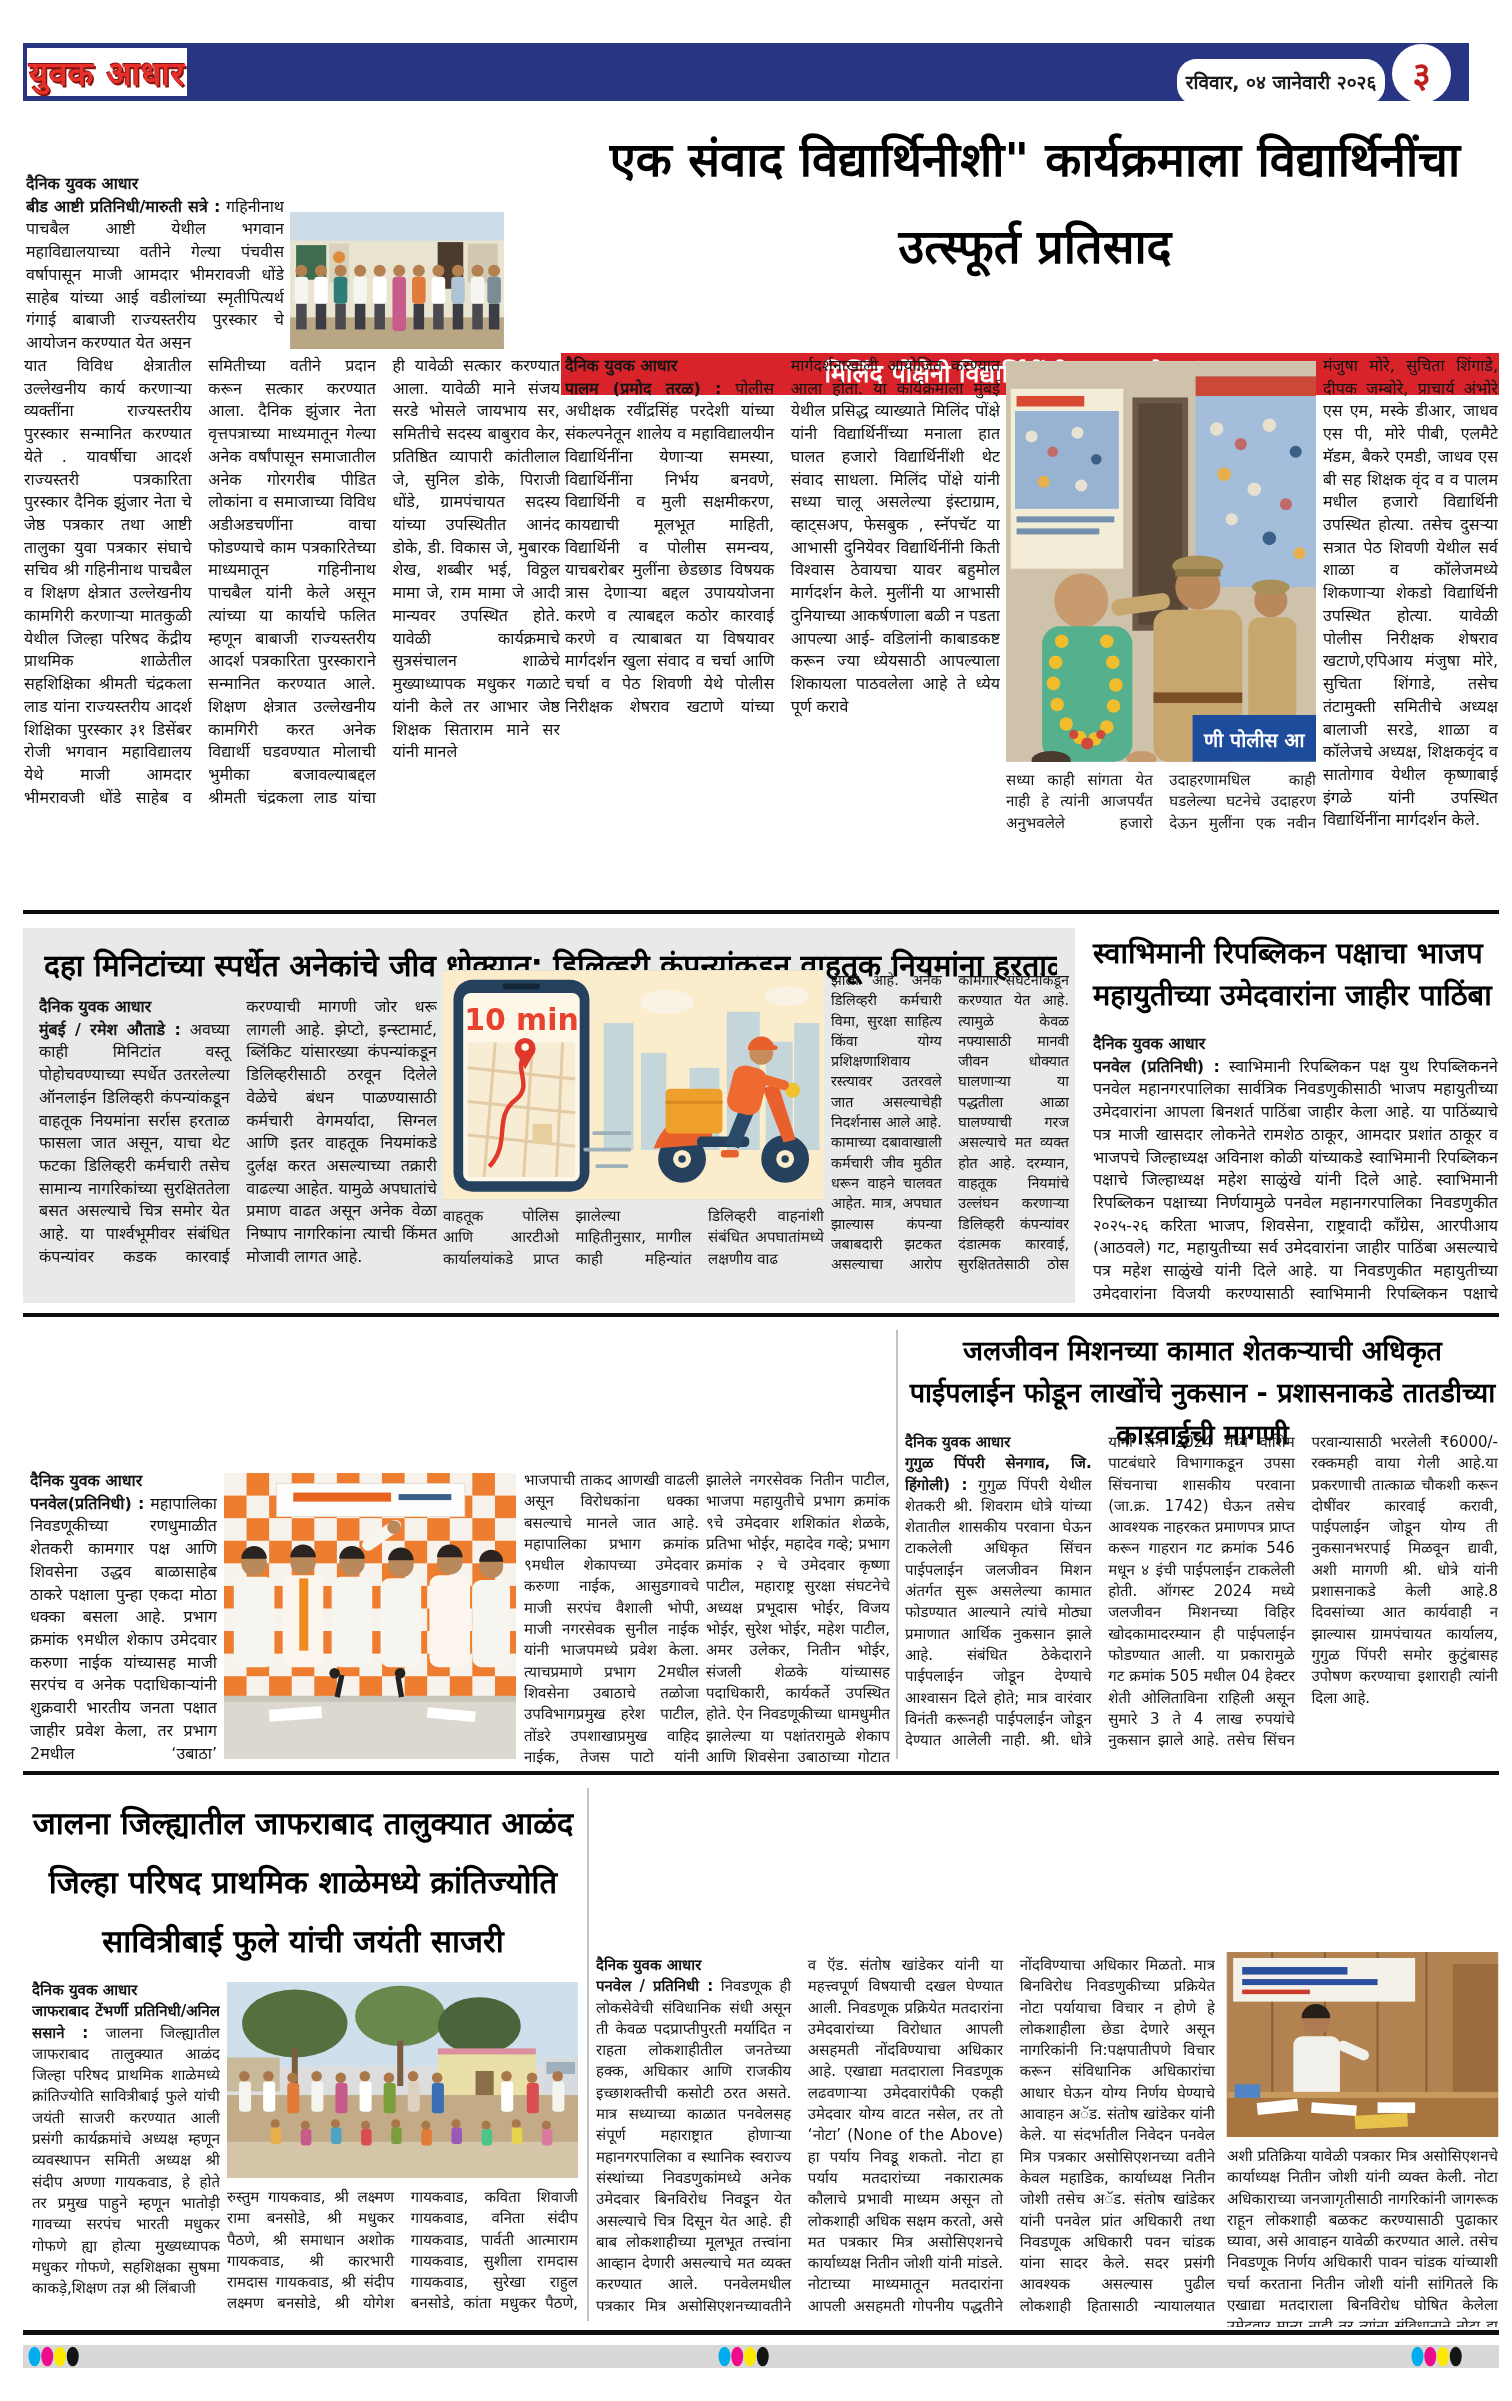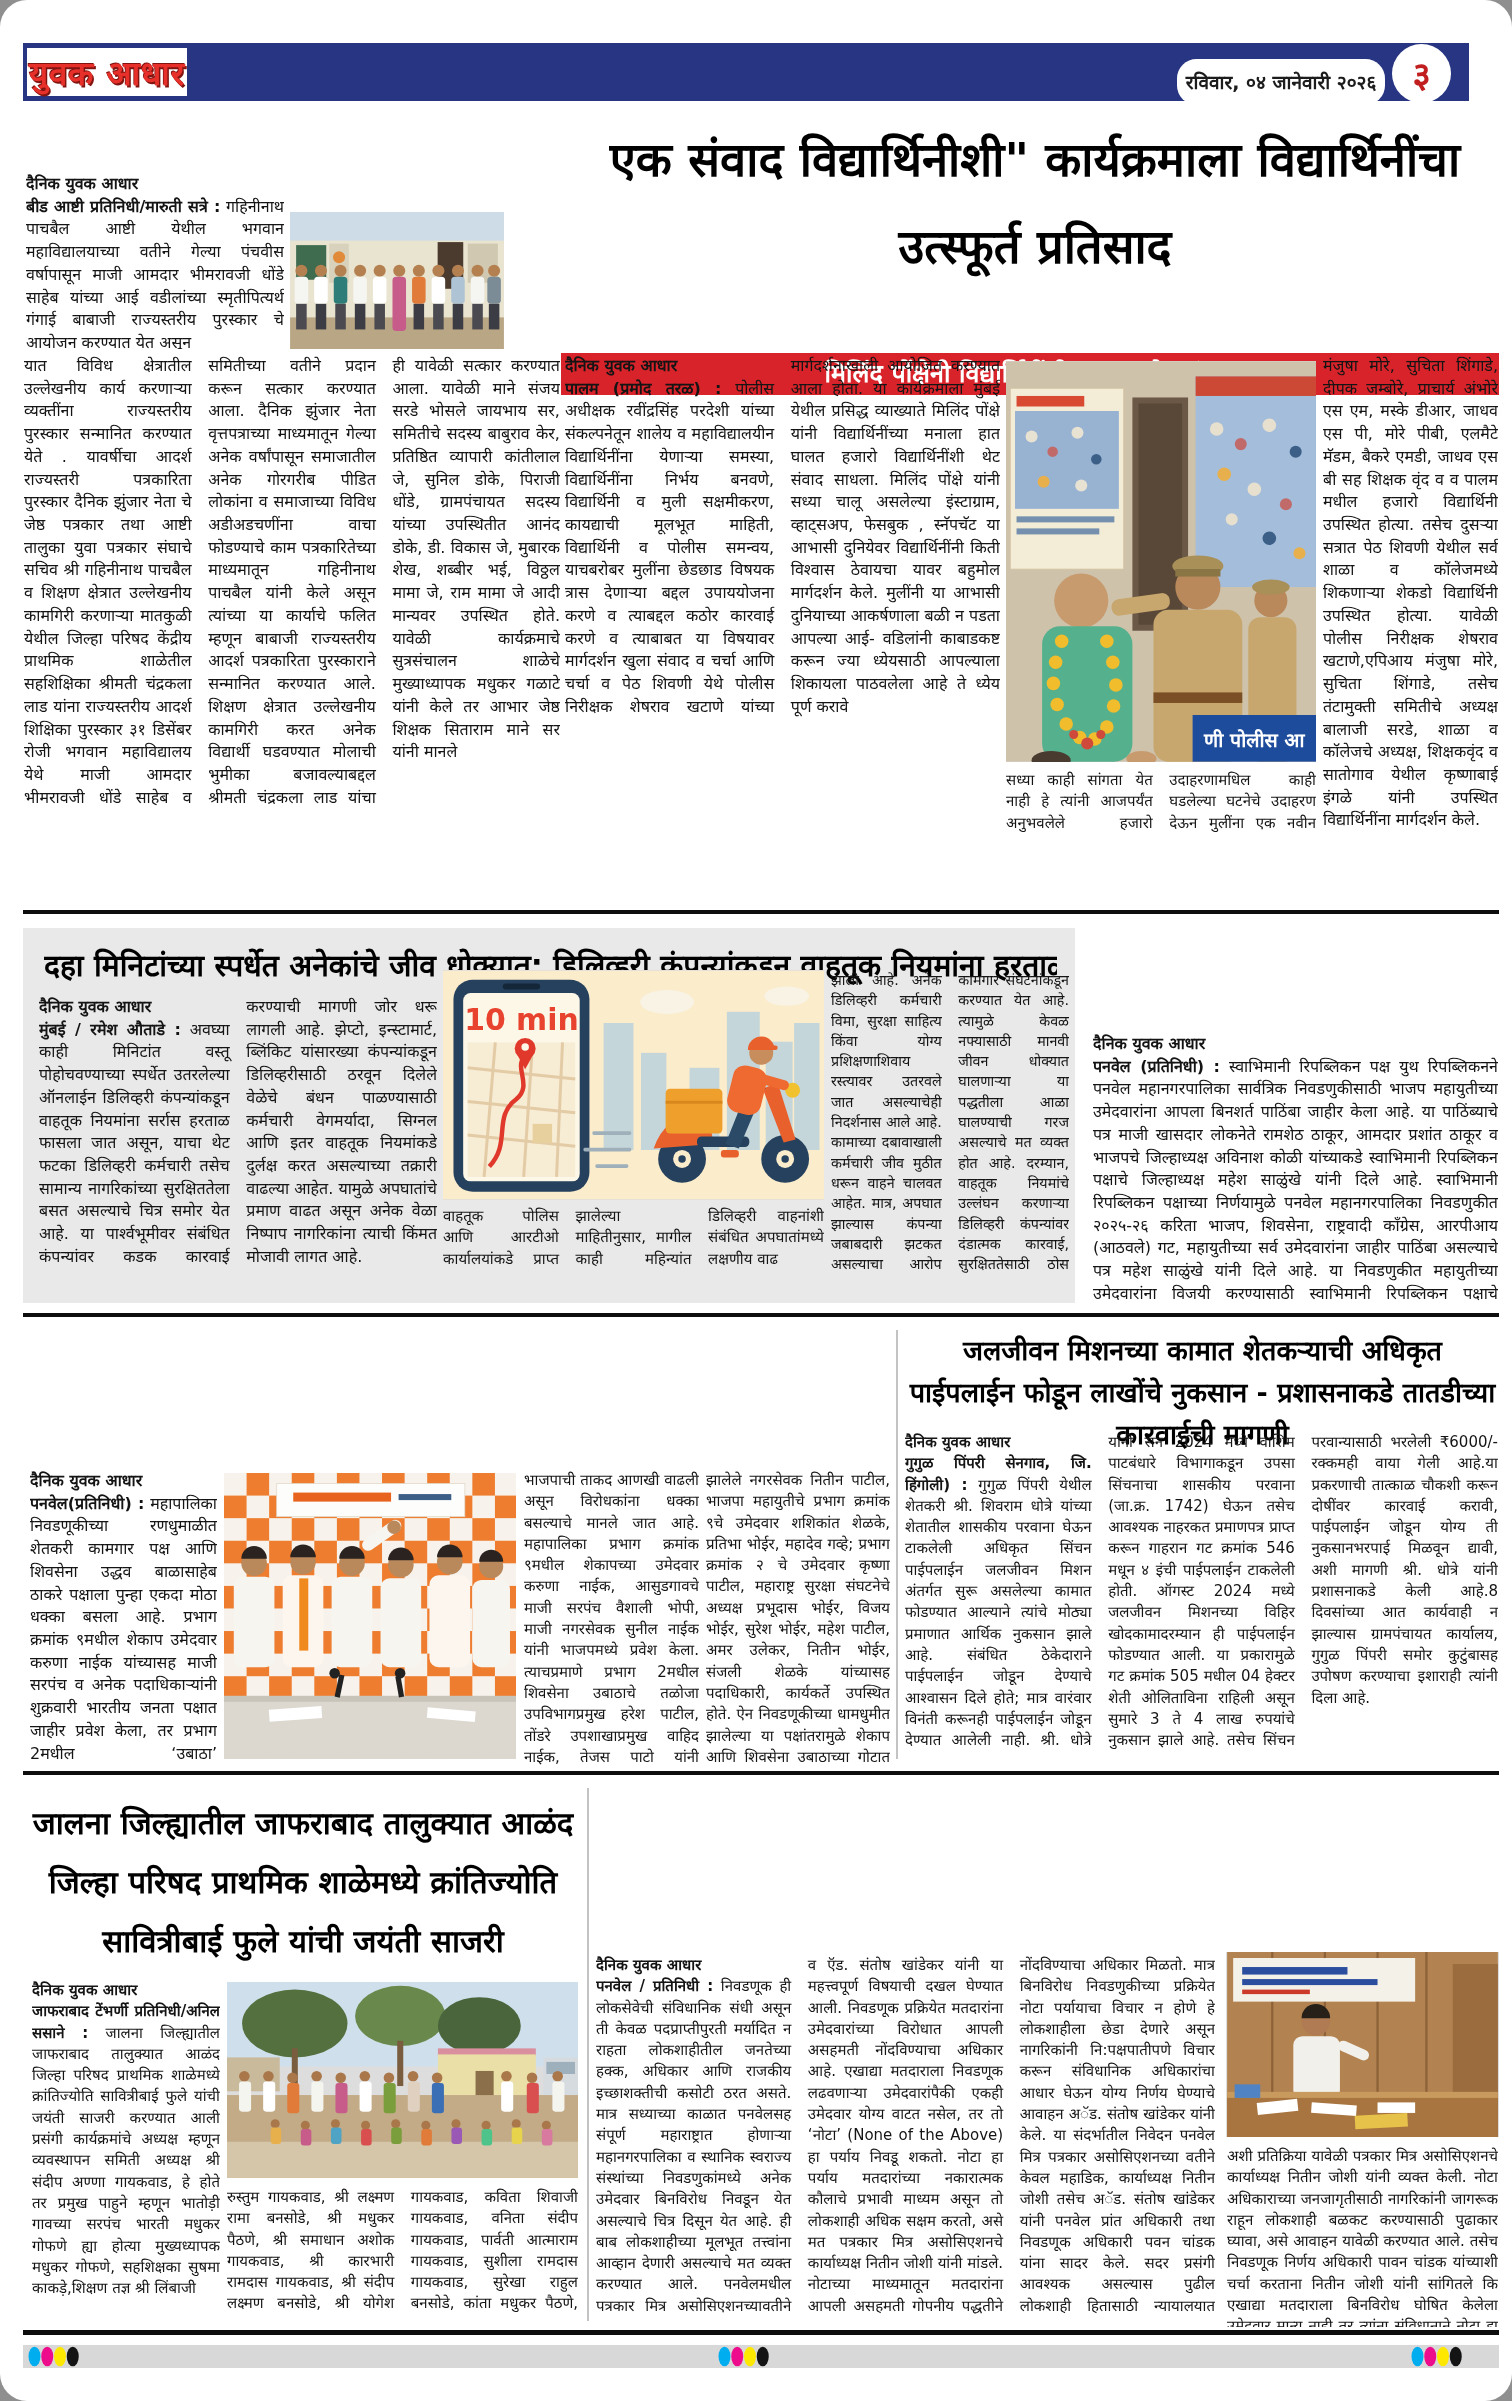--- a/index.html
+++ b/index.html
@@ -1,17 +1,17 @@
 <!DOCTYPE html>
 <html style="font-size:12px"><head>
 <meta charset="utf-8">
 <style>
   html,body{margin:0;padding:0;background:#8f8f8f;}
   #page{position:relative;width:1512px;height:2401px;background:#ffffff;
-        font-family:"DejaVu Sans","Liberation Sans",sans-serif;color:#121212;overflow:hidden;border-radius:27px;}
+        font-family:"DejaVu Sans","Liberation Sans",sans-serif;color:#121212;overflow:hidden;}
   .abs{position:absolute;}
   .hl{font-weight:700;color:#000;}
   .center{text-align:center;}
   .body-txt{font-size:16px;line-height:1.42;text-align:justify;overflow:hidden;color:#141414;}
   .sm{font-size:15px;}
   .c2{column-count:2;column-gap:16.6px;}
   .c3{column-count:3;column-gap:16.6px;}
   .agency{font-weight:700;display:block;}
   .dl{font-weight:700;}
   .photo{overflow:hidden;background:#ddd;}
@@ -265,20 +265,21 @@
       <circle cx="426" cy="110" r="16" fill="#c78d5c"></circle>
       <path d="M408 106 a18 18 0 0 1 36 0 Z" fill="#e8602c"></path>
       <rect x="426" y="100" width="22" height="6" rx="3" fill="#e8602c"></rect>
       <rect x="372" y="240" width="24" height="10" rx="4" fill="#e8602c"></rect>
     </svg>
   </div>
 
   <div class="abs body-txt c3 sm" style="left:443px;top:1206px;width:381px;height:86px;">वाहतूक पोलिस आणि आरटीओ कार्यालयांकडे प्राप्त झालेल्या माहितीनुसार, मागील काही महिन्यांत डिलिव्हरी वाहनांशी संबंधित अपघातांमध्ये लक्षणीय वाढ</div>
   <div class="abs body-txt c2" style="left:831px;top:970px;width:238px;height:324px;font-size:14.3px;">झाली आहे. अनेक डिलिव्हरी कर्मचारी विमा, सुरक्षा साहित्य किंवा योग्य प्रशिक्षणाशिवाय रस्त्यावर उतरवले जात असल्याचेही निदर्शनास आले आहे. कामाच्या दबावाखाली कर्मचारी जीव मुठीत धरून वाहने चालवत आहेत. मात्र, अपघात झाल्यास कंपन्या जबाबदारी झटकत असल्याचा आरोप कामगार संघटनांकडून करण्यात येत आहे. त्यामुळे केवळ नफ्यासाठी मानवी जीवन धोक्यात घालणाऱ्या या पद्धतीला आळा घालण्याची गरज असल्याचे मत व्यक्त होत आहे. दरम्यान, वाहतूक नियमांचे उल्लंघन करणाऱ्या डिलिव्हरी कंपन्यांवर दंडात्मक कारवाई, सुरक्षिततेसाठी ठोस नियमावली आणि कर्मचाऱ्यांसाठी विमा संरक्षण सक्तीचे करावे, अशी मागणी स्माईल फाऊंडेशन सामाजिक संघटना व नागरिकांकडून केली जात आहे.</div>
 
+  <div class="abs hl" style="left:1093px;top:932px;width:405px;height:93px;font-size:29px;line-height:1.45;">स्वाभिमानी रिपब्लिकन पक्षाचा भाजप महायुतीच्या उमेदवारांना जाहीर पाठिंबा</div>
   <div class="abs body-txt" style="left:1093px;top:1033px;width:405px;height:268px;">
     <span class="agency">दैनिक युवक आधार</span>
     <b class="dl">पनवेल (प्रतिनिधी) :</b>
     <span>स्वाभिमानी रिपब्लिकन पक्ष युथ रिपब्लिकनने पनवेल महानगरपालिका सार्वत्रिक निवडणुकीसाठी भाजप महायुतीच्या उमेदवारांना आपला बिनशर्त पाठिंबा जाहीर केला आहे. या पाठिंब्याचे पत्र माजी खासदार लोकनेते रामशेठ ठाकूर, आमदार प्रशांत ठाकूर व भाजपचे जिल्हाध्यक्ष अविनाश कोळी यांच्याकडे स्वाभिमानी रिपब्लिकन पक्षाचे जिल्हाध्यक्ष महेश साळुंखे यांनी दिले आहे. स्वाभिमानी रिपब्लिकन पक्षाच्या निर्णयामुळे पनवेल महानगरपालिका निवडणुकीत २०२५-२६ करिता भाजप, शिवसेना, राष्ट्रवादी काँग्रेस, आरपीआय (आठवले) गट, महायुतीच्या सर्व उमेदवारांना जाहीर पाठिंबा असल्याचे पत्र महेश साळुंखे यांनी दिले आहे. या निवडणुकीत महायुतीच्या उमेदवारांना विजयी करण्यासाठी स्वाभिमानी रिपब्लिकन पक्षाचे पदाधिकारी व कार्यकर्ते सक्रियपणे काम करतील, असा विश्वासही त्यांनी व्यक्त केला.</span>
   </div>
 
   <div class="abs rule-h" style="left:22.6px;top:1313px;width:1476px;"></div>
 
 
   <div class="abs body-txt" style="left:30px;top:1470px;width:187px;height:295px;">

